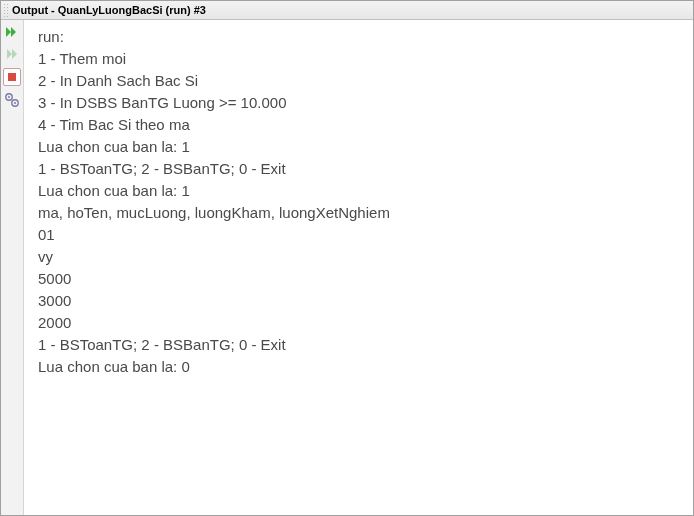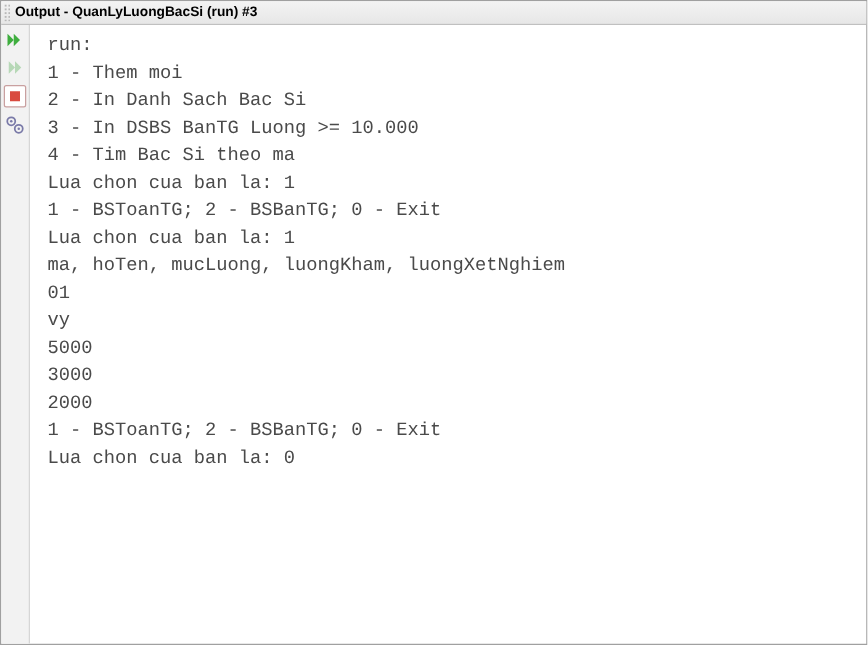--- a/index.html
+++ b/index.html
@@ -4,21 +4,21 @@
 <style>
   html,body{margin:0;padding:0;font-family:Tahoma,Arial,sans-serif;font-size:11px;background:#fff}
   .window{width:694px;height:516px;box-sizing:border-box;border:1px solid #a0a0a0;display:flex;flex-direction:column;background:#fff}
   .title-bar{height:18px;line-height:18px;background:linear-gradient(#f3f3f3,#e7e7e7);border-bottom:1px solid #c0c0c0;display:flex;align-items:center;padding:0 0 0 2px;color:#000}
   .title-bar .grip{width:5px;height:14px;margin-right:4px;background-image:radial-gradient(#b8b8b8 1px,transparent 1px);background-size:3px 3px;background-position:0 0}
   .title-bar .txt{font-weight:bold}
   .body{flex:1;display:flex;overflow:hidden}
   .gutter{width:22px;background:#f2f2f2;border-right:1px solid #d6d6d6;display:flex;flex-direction:column;align-items:center;padding-top:4px;gap:6px}
   .btn{width:16px;height:16px;display:flex;align-items:center;justify-content:center;border-radius:2px}
   .btn svg{display:block}
-  .console{flex:1;padding:6px 6px 6px 14px;font-family:Liberation Mono, monospace;font-size:15px;line-height:22px;color:#4a4a4a;white-space:pre;overflow:auto}
+  .console{flex:1;padding:6px 6px 6px 14px;font-family:Liberation Sans, sans-serif;font-size:15px;line-height:22px;color:#4a4a4a;white-space:pre;overflow:auto}
 </style>
 </head>
 <body>
 
 <div class="window">
   <div class="title-bar">
     <div class="grip"></div>
     <span class="txt">Output - QuanLyLuongBacSi (run) #3</span>
   </div>
   <div class="body">

